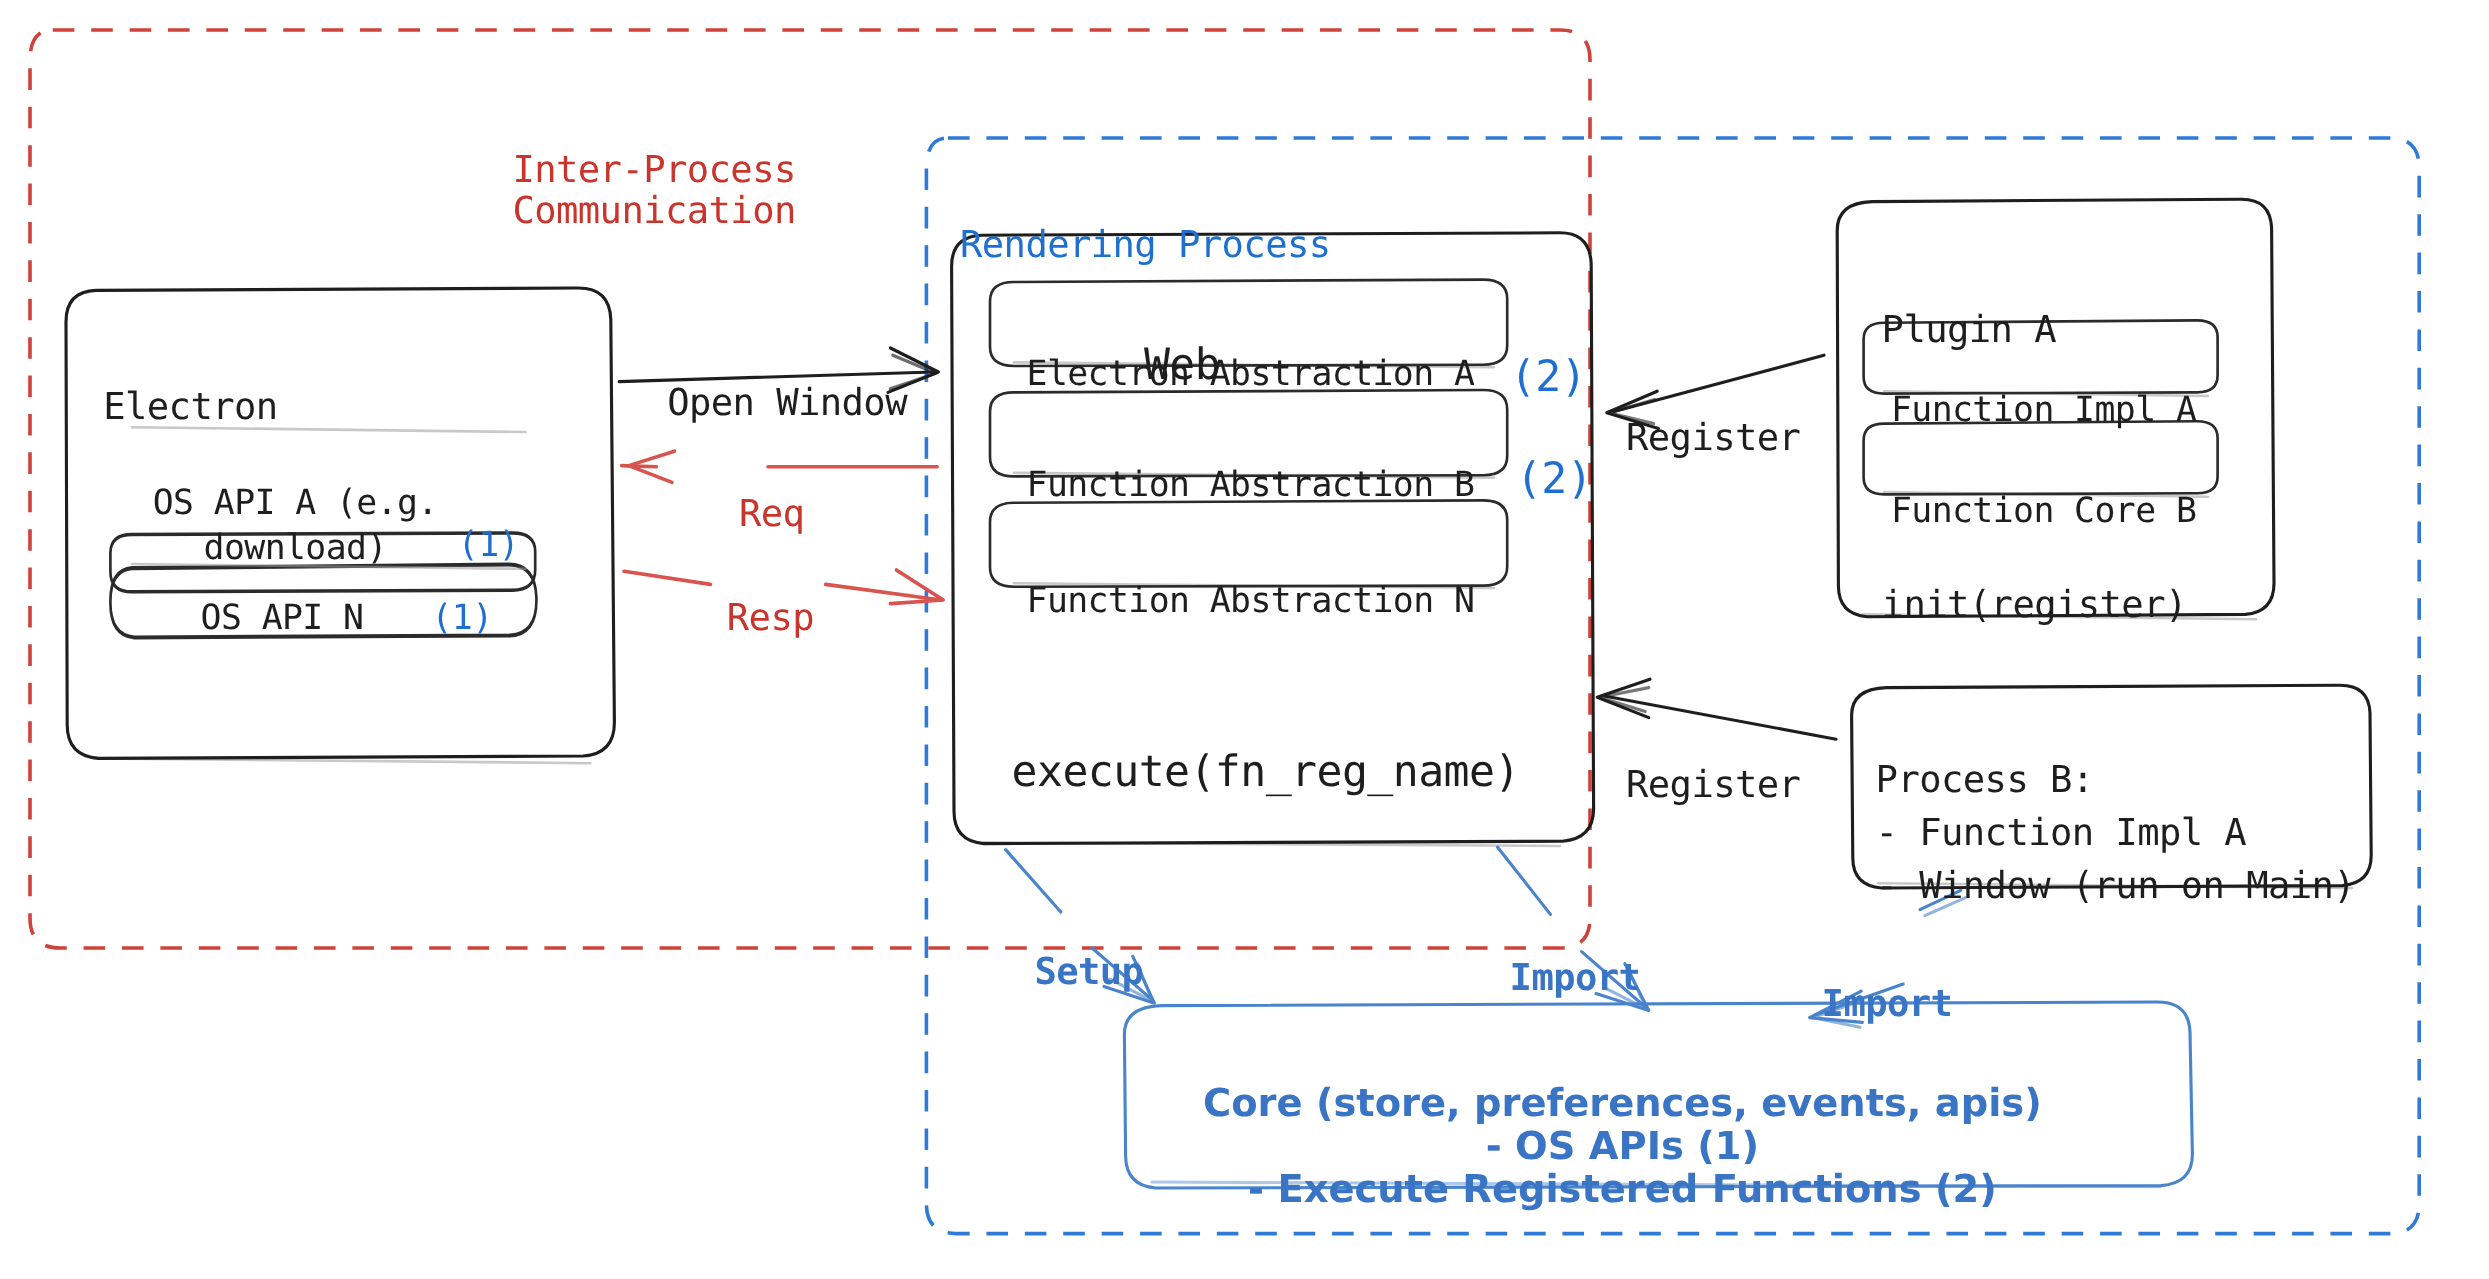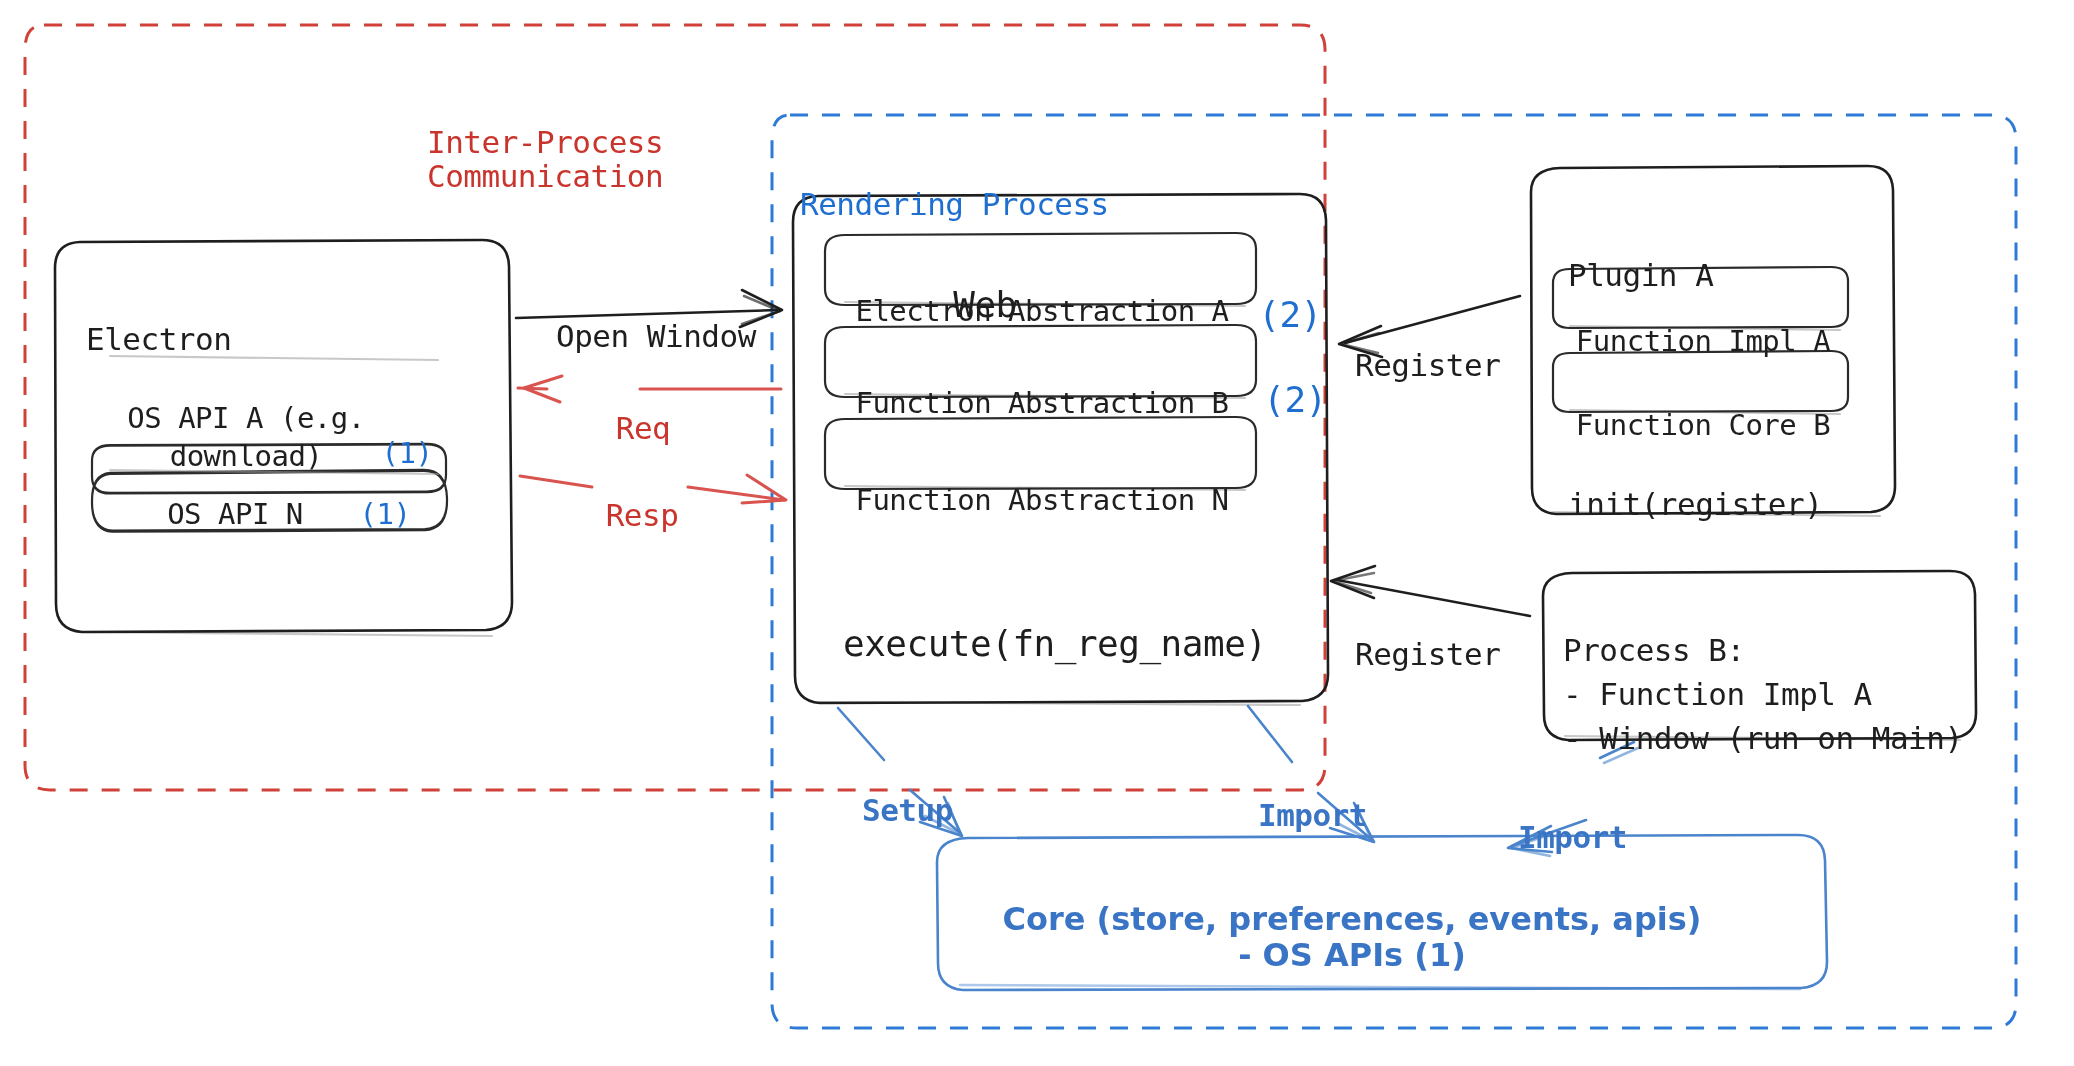--- a/index.html
+++ b/index.html
@@ -234,20 +234,21 @@
   <div class="lbl c dk fs-sm" style="left:1558px; top:283px; width:290px;"><span>Function Impl A</span></div>
   <div class="lbl c dk fs-sm" style="left:1558px; top:367px; width:290px;"><span>Function Core B</span></div>
   <div class="lbl l dk fs-big" style="left:1568px; top:444px; width:340px;"><span>init(register)</span></div>
 
   <div class="lbl l dk fs-big" style="left:1563px; top:590px; width:420px;"><span>Process B:</span></div>
   <div class="lbl l dk fs-big" style="left:1563px; top:634px; width:420px;"><span>- Function Impl A</span></div>
   <div class="lbl l dk fs-big" style="left:1563px; top:678px; width:430px;"><span>- Window (run on Main)</span></div>
 
   <div class="lbl c core-txt" style="left:947px; top:858px; width:810px;"><span>Core (store, preferences, events, apis)</span></div>
   <div class="lbl c core-txt" style="left:947px; top:894px; width:810px;"><span>- OS APIs (1)</span></div>
+  <div class="lbl c core-txt" style="left:947px; top:930px; width:810px;"><span>- Execute Registered Functions (2)</span></div>
 
   <div class="lbl l dk fs-big" style="left:556px; top:276px; width:330px;"><span>Open Window</span></div>
 
   <div class="lbl c red fs-big" style="left:598px; top:368px; width:90px;"><span>Req</span></div>
 
   <div class="lbl c red fs-big" style="left:587px; top:455px; width:110px;"><span>Resp</span></div>
 
   <div class="lbl l dk fs-big" style="left:1355px; top:305px; width:220px;"><span>Register</span></div>
 
   <div class="lbl l dk fs-big" style="left:1355px; top:594px; width:220px;"><span>Register</span></div>

